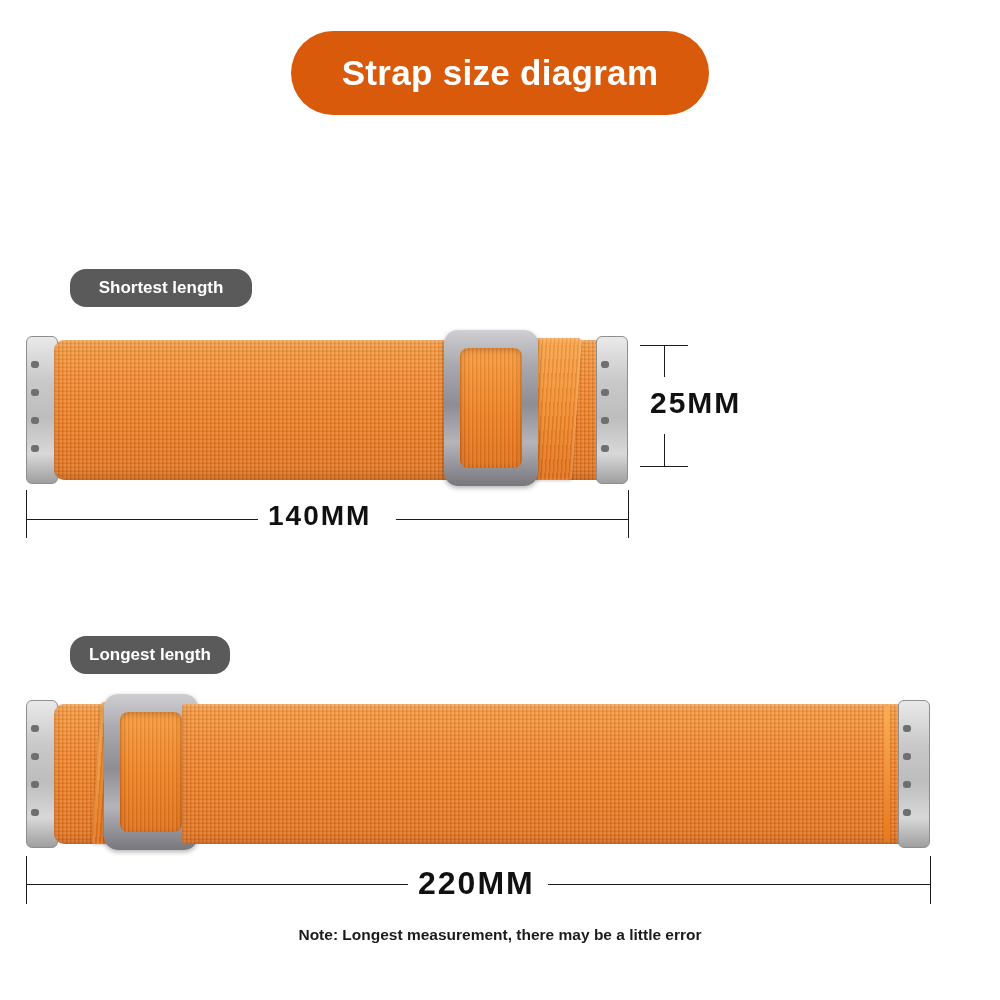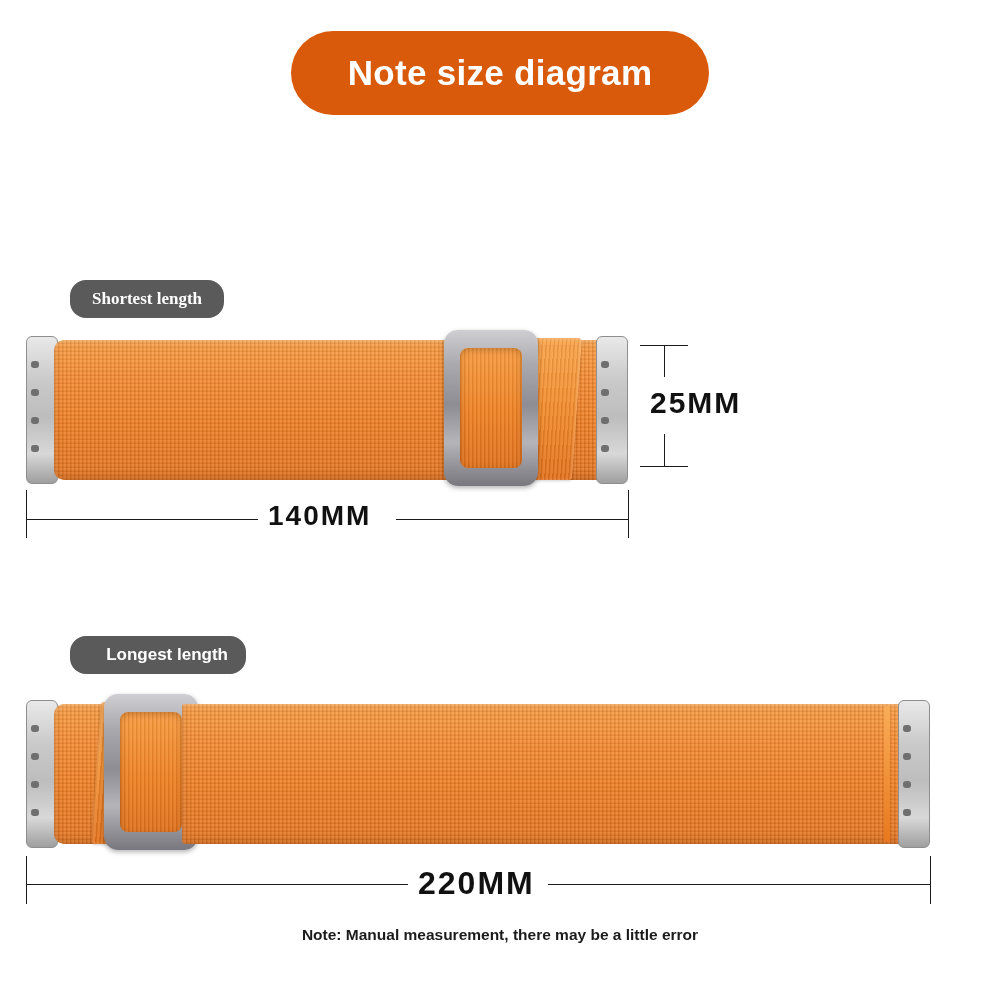--- a/index.html
+++ b/index.html
@@ -159,24 +159,24 @@
     text-align: center;
     font-size: 15.5px;
     font-weight: bold;
     color: #1b1b1b;
   }
 </style>
 </head>
 <body>
 
 <div class="title-pill">
-  <span class="title-text">Note size diagram</span>
-</div>
-
-<div class="label-pill" style="left:70px; top:280px; width:154px;font-family:Liberation Serif, serif;">
+  <span class="title-text">Strap size diagram</span>
+</div>
+
+<div class="label-pill" style="left:70px; top:269px; width:182px;">
   <span>Shortest length</span>
 </div>
 
 <div class="strap">
 
   <div class="lug" style="left:26px; top:336px; width:32px; height:148px;">
     <div class="notch" style="top:24px;"></div>
     <div class="notch" style="top:52px;"></div>
     <div class="notch" style="top:80px;"></div>
     <div class="notch" style="top:108px;"></div>
@@ -205,21 +205,21 @@
 <div class="dim-line-v" style="left:664px; top:345px; height:32px;"></div>
 <div class="dim-line-v" style="left:664px; top:434px; height:32px;"></div>
 <div class="dim-text" style="left:650px; top:386px; font-size:30px;">25MM</div>
 
 <div class="dim-tick-v" style="left:26px; top:490px; height:48px;"></div>
 <div class="dim-tick-v" style="left:628px; top:490px; height:48px;"></div>
 <div class="dim-line-h" style="left:26px; top:519px; width:232px;"></div>
 <div class="dim-line-h" style="left:396px; top:519px; width:232px;"></div>
 <div class="dim-text" style="left:268px; top:500px; font-size:28px;">140MM</div>
 
-<div class="label-pill" style="left:70px; top:636px; width:176px;justify-content:flex-end;">
+<div class="label-pill" style="left:70px; top:636px; width:160px;">
   <span>Longest length</span>
 </div>
 
 <div class="strap">
 
   <div class="lug" style="left:26px; top:700px; width:32px; height:148px;">
     <div class="notch" style="top:24px;"></div>
     <div class="notch" style="top:52px;"></div>
     <div class="notch" style="top:80px;"></div>
     <div class="notch" style="top:108px;"></div>
@@ -244,13 +244,13 @@
     <div class="notch" style="top:108px;"></div>
   </div>
 </div>
 
 <div class="dim-tick-v" style="left:26px; top:856px; height:48px;"></div>
 <div class="dim-tick-v" style="left:930px; top:856px; height:48px;"></div>
 <div class="dim-line-h" style="left:26px; top:884px; width:382px;"></div>
 <div class="dim-line-h" style="left:548px; top:884px; width:382px;"></div>
 <div class="dim-text" style="left:418px; top:865px; font-size:32px;">220MM</div>
 
-<div class="footnote">Note: Manual measurement, there may be a little error</div>
+<div class="footnote">Note: Longest measurement, there may be a little error</div>
 
 </body></html>

